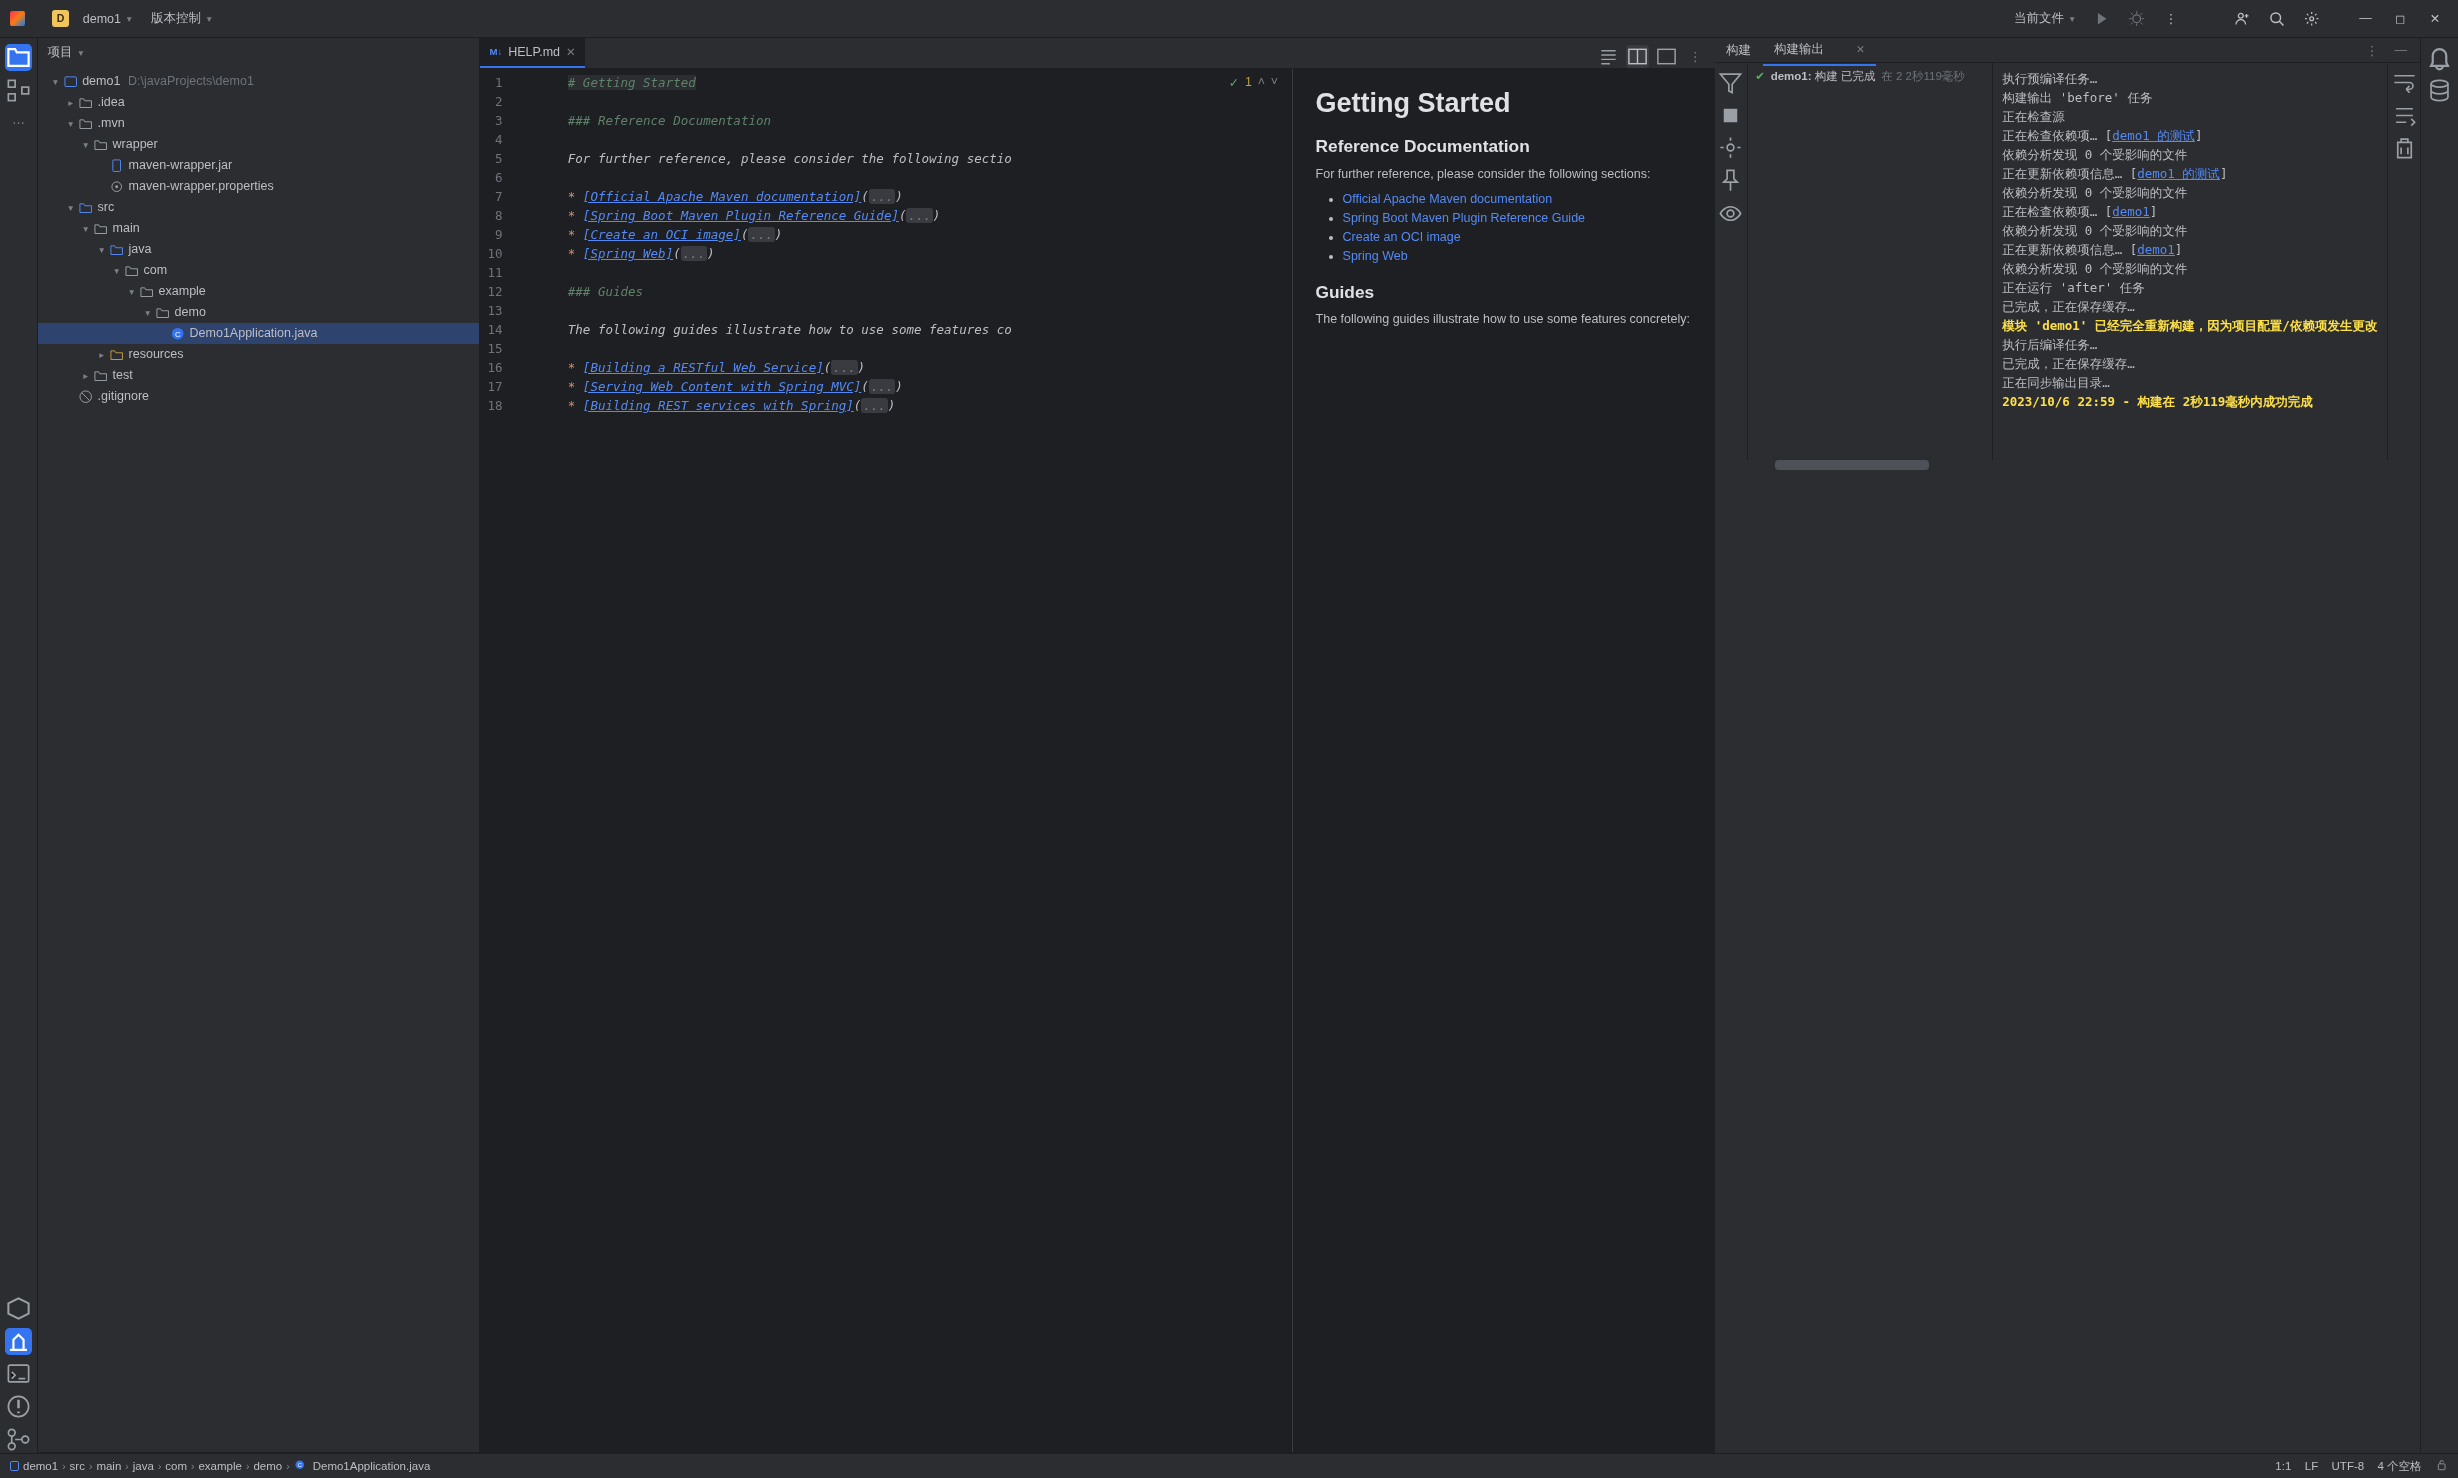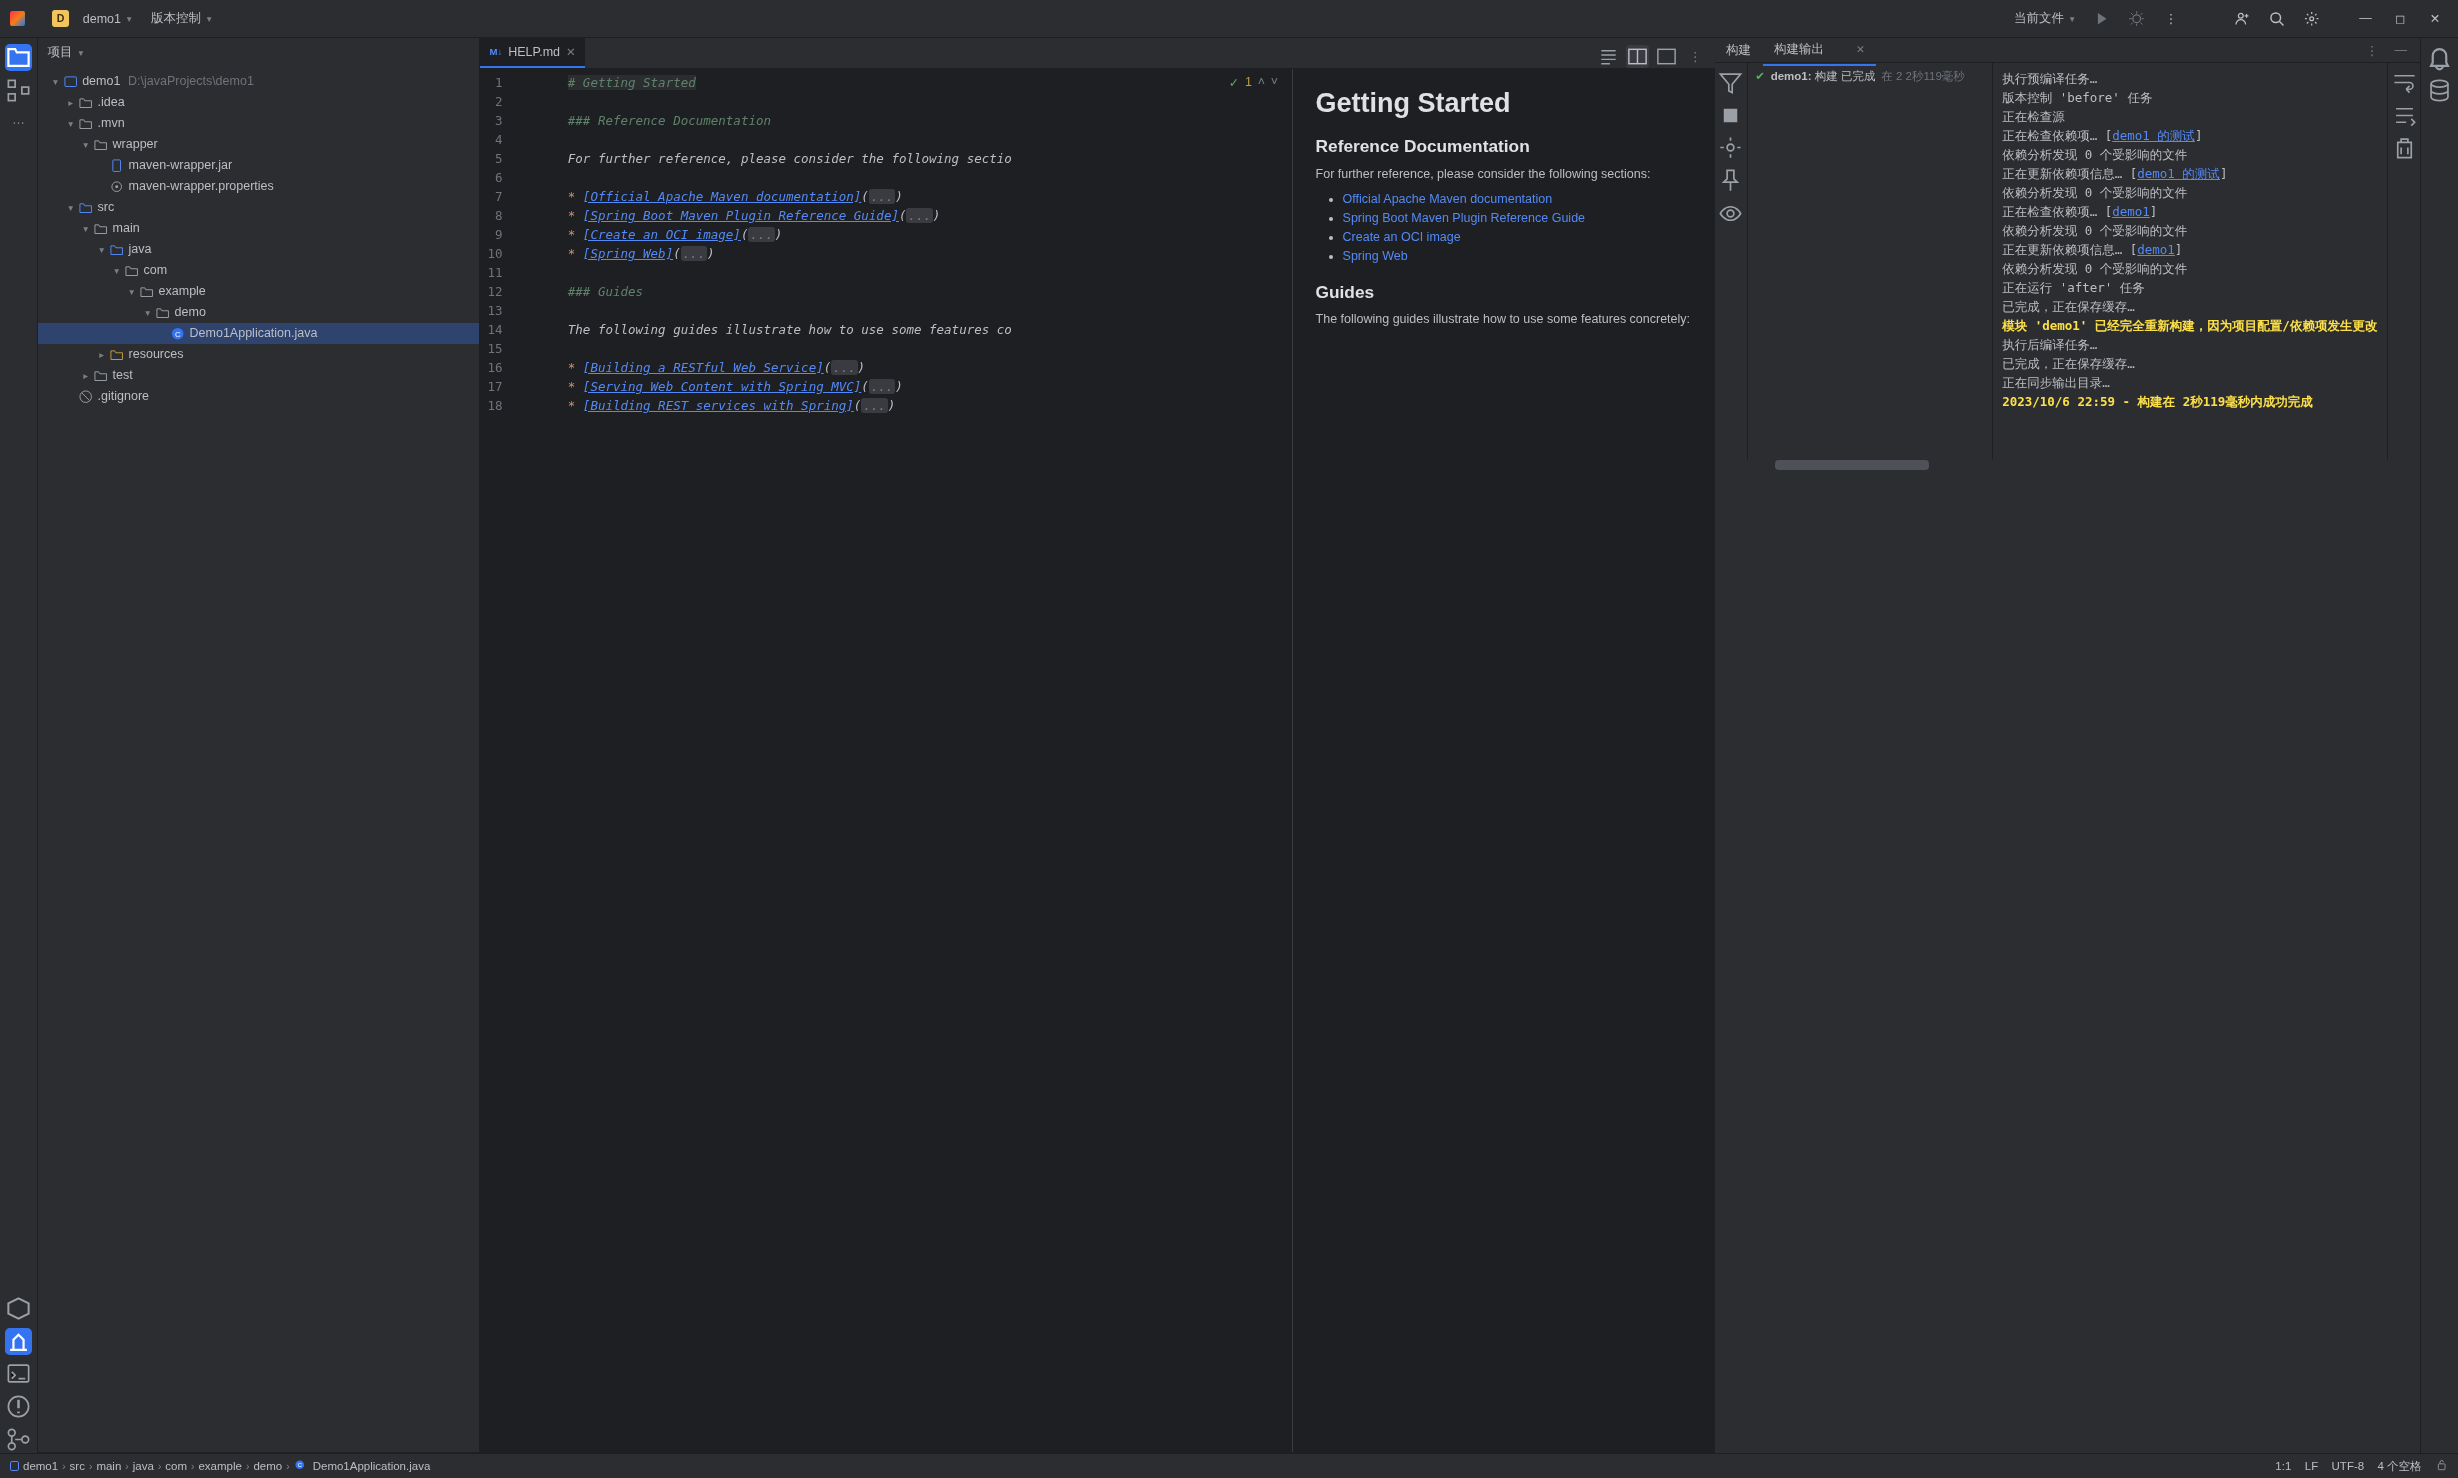--- a/index.html
+++ b/index.html
@@ -580,21 +580,21 @@
         </div>
         <div class="build-tree-col">
           <div class="build-status-row">
             <span class="build-check">✔</span>
             <span><b>demo1:</b> <span>构建 已完成</span></span>
             <span class="build-time">在 2 2秒119毫秒</span>
           </div>
         </div>
         <div class="build-output" id="build-output">
             <div class="oline">执行预编译任务…</div>
-            <div class="oline">版本控制 'before' 任务</div>
+            <div class="oline">构建输出 'before' 任务</div>
             <div class="oline">正在检查源</div>
             <div class="oline">正在检查依赖项… [<span class="link">demo1 的测试</span>]</div>
             <div class="oline">依赖分析发现 0 个受影响的文件</div>
             <div class="oline">正在更新依赖项信息… [<span class="link">demo1 的测试</span>]</div>
             <div class="oline">依赖分析发现 0 个受影响的文件</div>
             <div class="oline">正在检查依赖项… [<span class="link">demo1</span>]</div>
             <div class="oline">依赖分析发现 0 个受影响的文件</div>
             <div class="oline">正在更新依赖项信息… [<span class="link">demo1</span>]</div>
             <div class="oline">依赖分析发现 0 个受影响的文件</div>
             <div class="oline">正在运行 'after' 任务</div>

